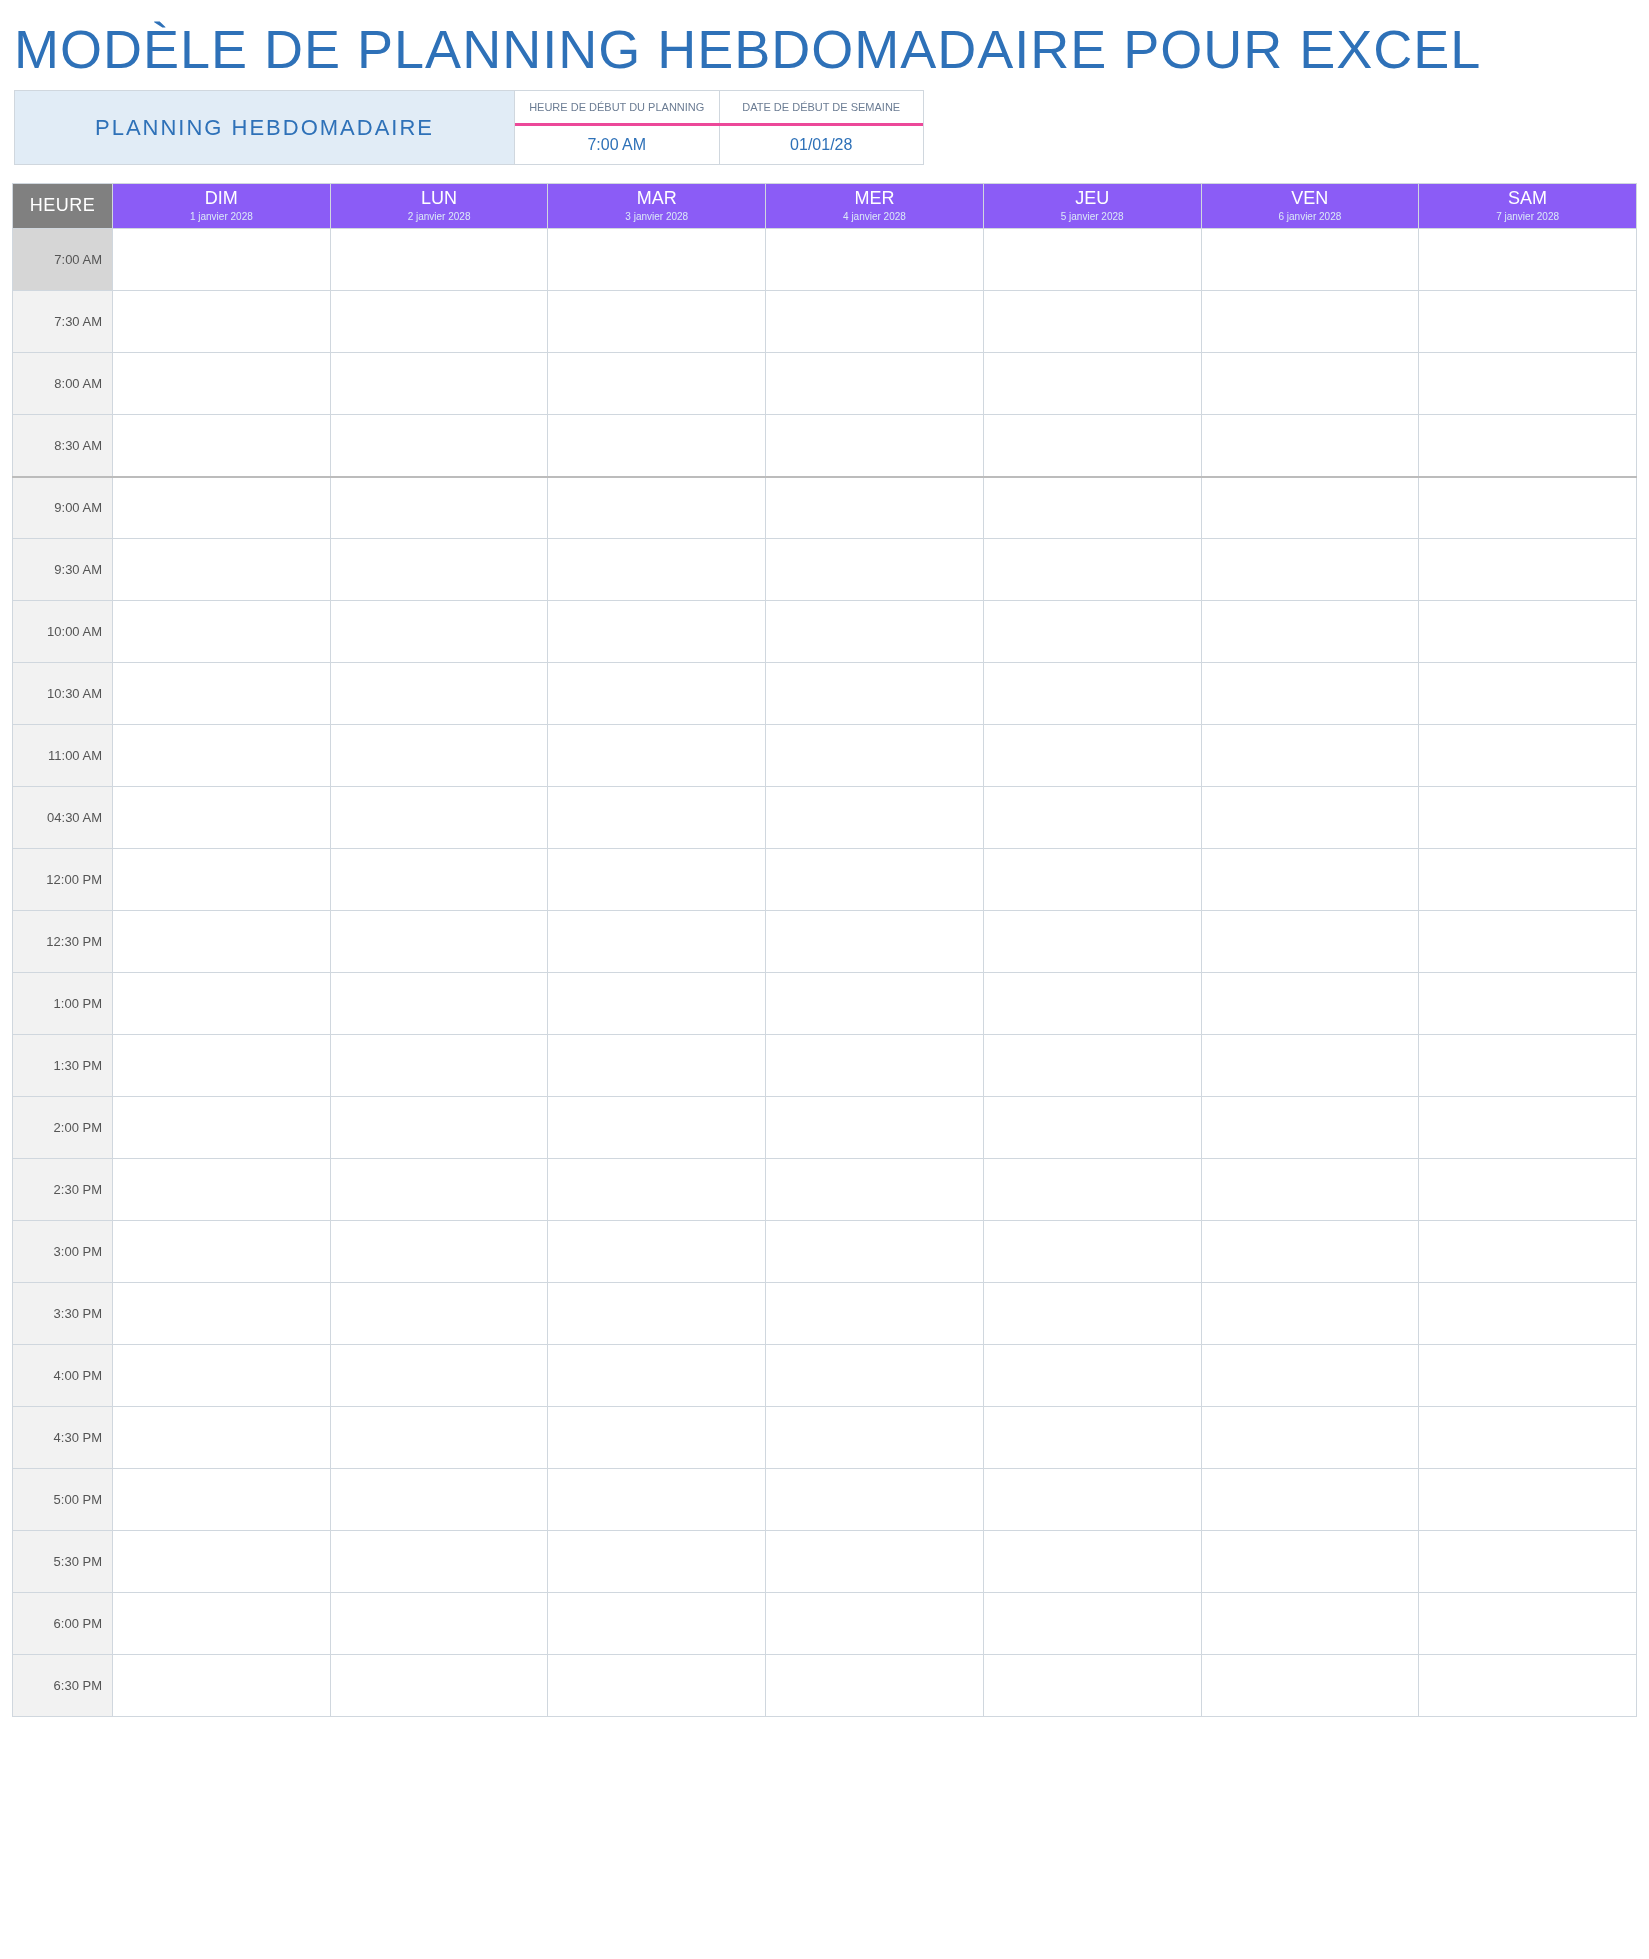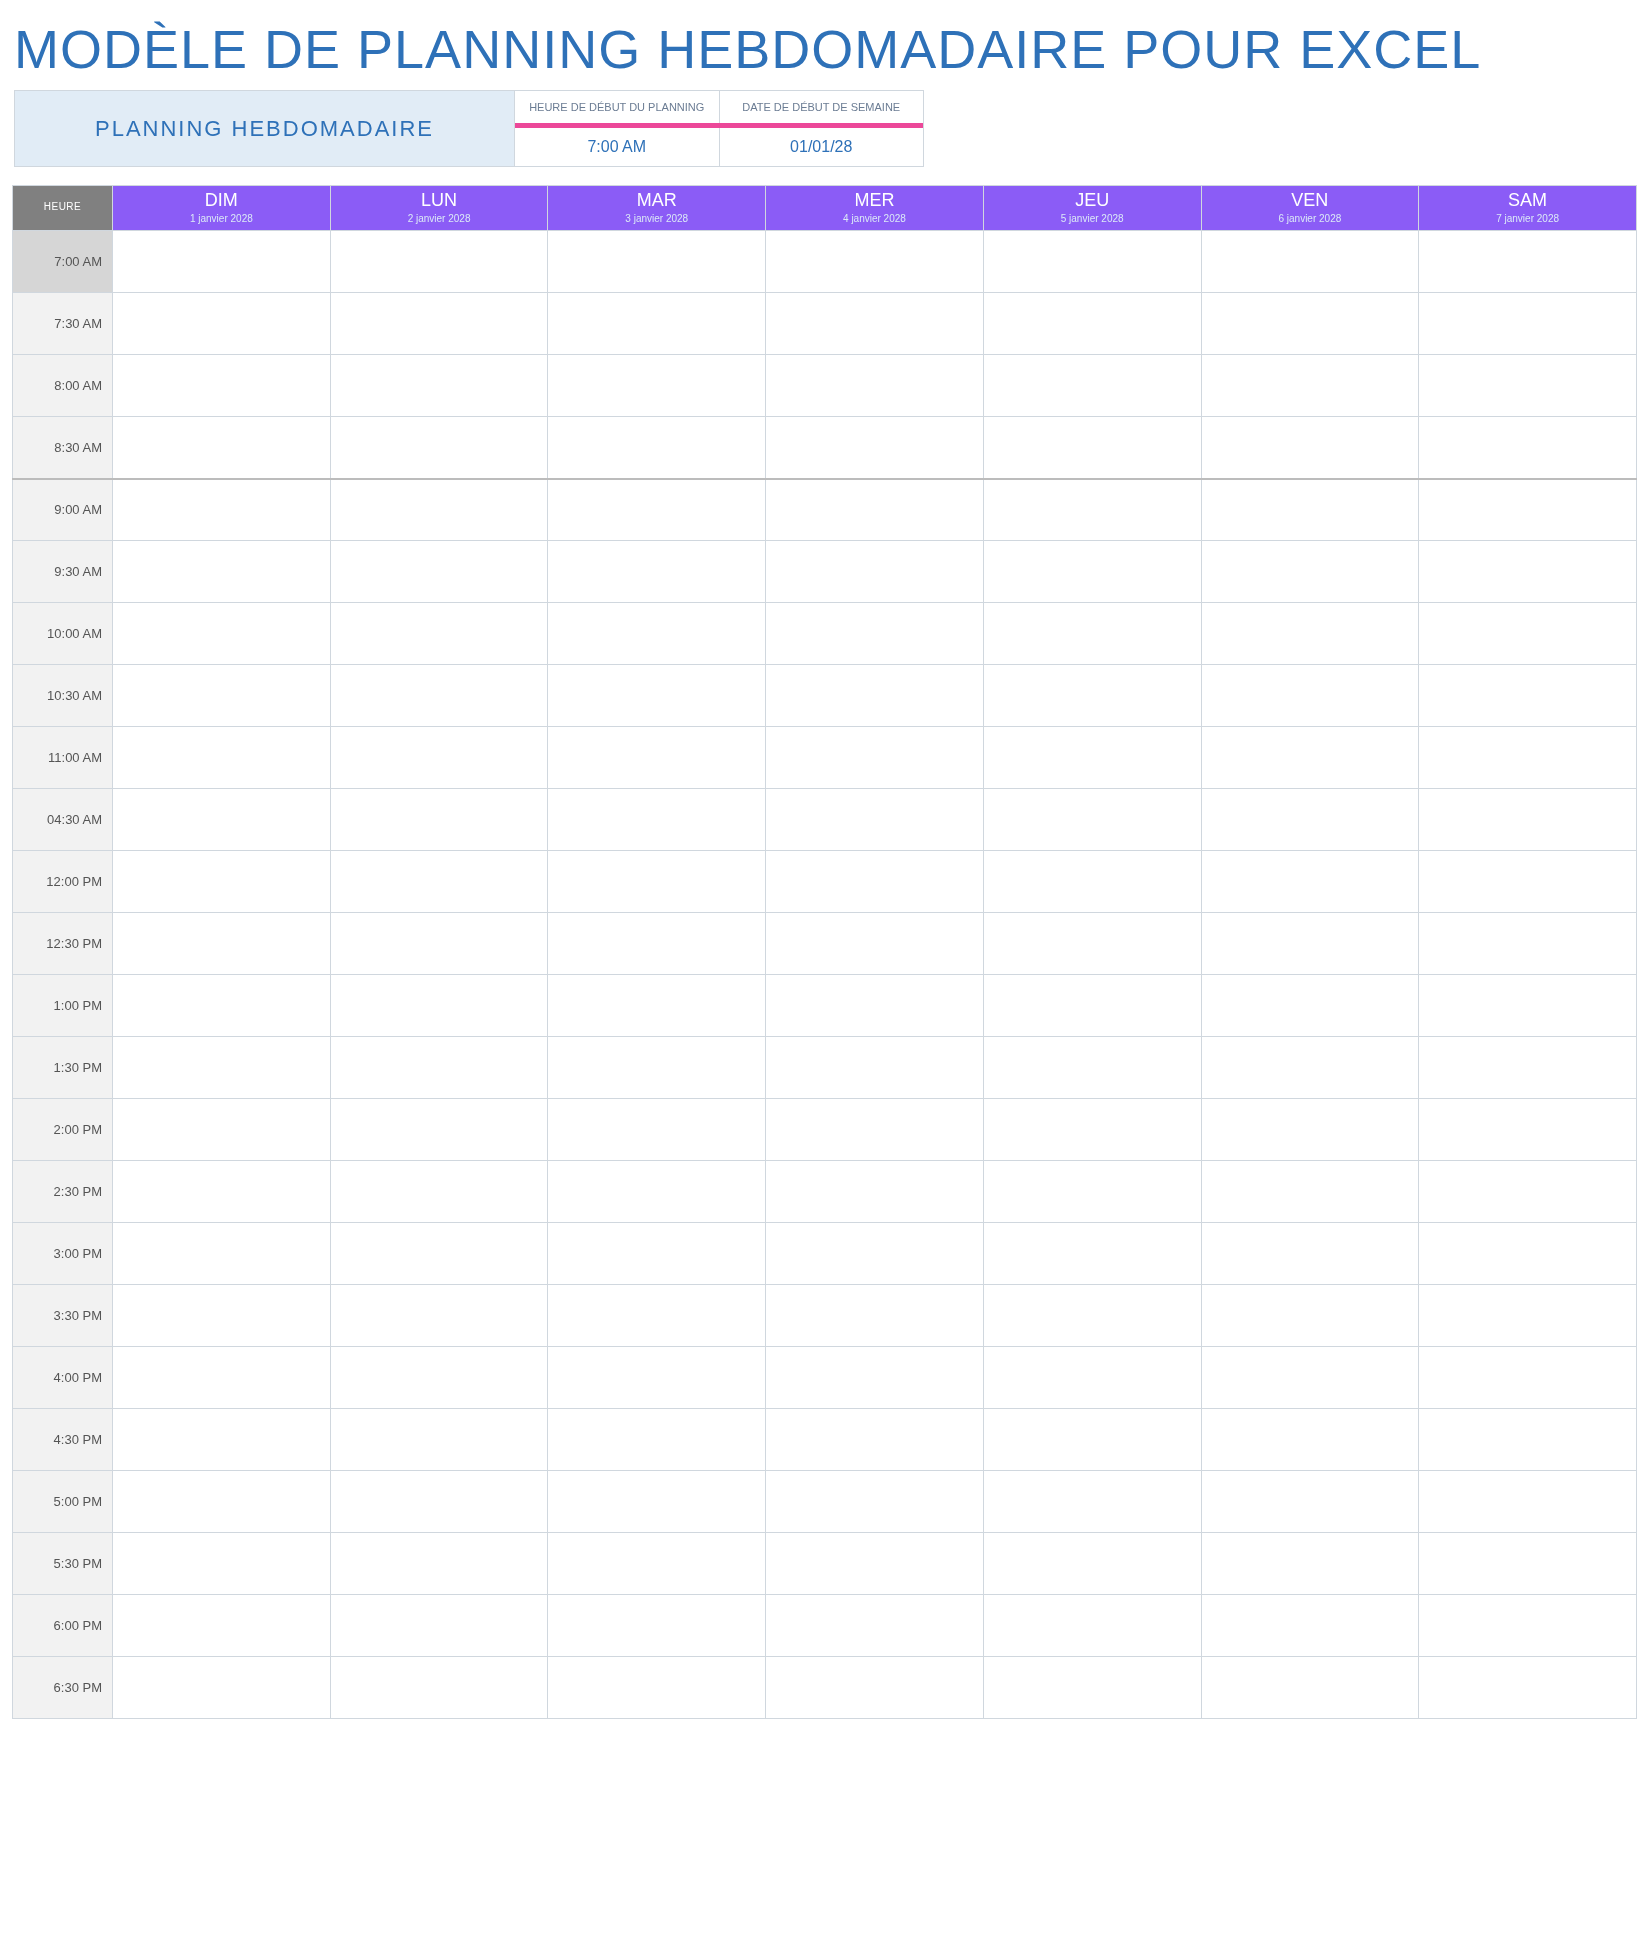--- a/index.html
+++ b/index.html
@@ -37,21 +37,21 @@
   }
   .top-right {
     flex: 1;
     display: flex;
     flex-direction: column;
   }
   .top-right-row {
     display: flex;
     flex: 1;
   }
-  .top-right-row:first-child { border-bottom: 5px solid #ec4899; }
+  .top-right-row:first-child { border-bottom: 3px solid #ec4899; }
   .top-right-cell {
     flex: 1;
     text-align: center;
     font-size: 11px;
     color: #6b7c93;
     padding: 10px 6px;
   }
   .top-right-cell + .top-right-cell { border-left: 1px solid #d0d7de; }
   .top-right-value {
     flex: 1;
@@ -84,21 +84,21 @@
   .schedule thead th .sub {
     display: block;
     font-size: 10px;
     color: #dbe9f7;
     margin-top: 2px;
   }
   .schedule thead th.hour-head {
     background: #808080;
     color: #fff;
     width: 100px;
-    font-size: 10px;
+    font-size: 18px;
     letter-spacing: 0.5px;
   }
   .schedule tbody td.time-col {
     background: #f2f2f2;
     color: #555;
     font-size: 13px;
     text-align: right;
     padding-right: 10px;
     width: 100px;
     height: 62px;

